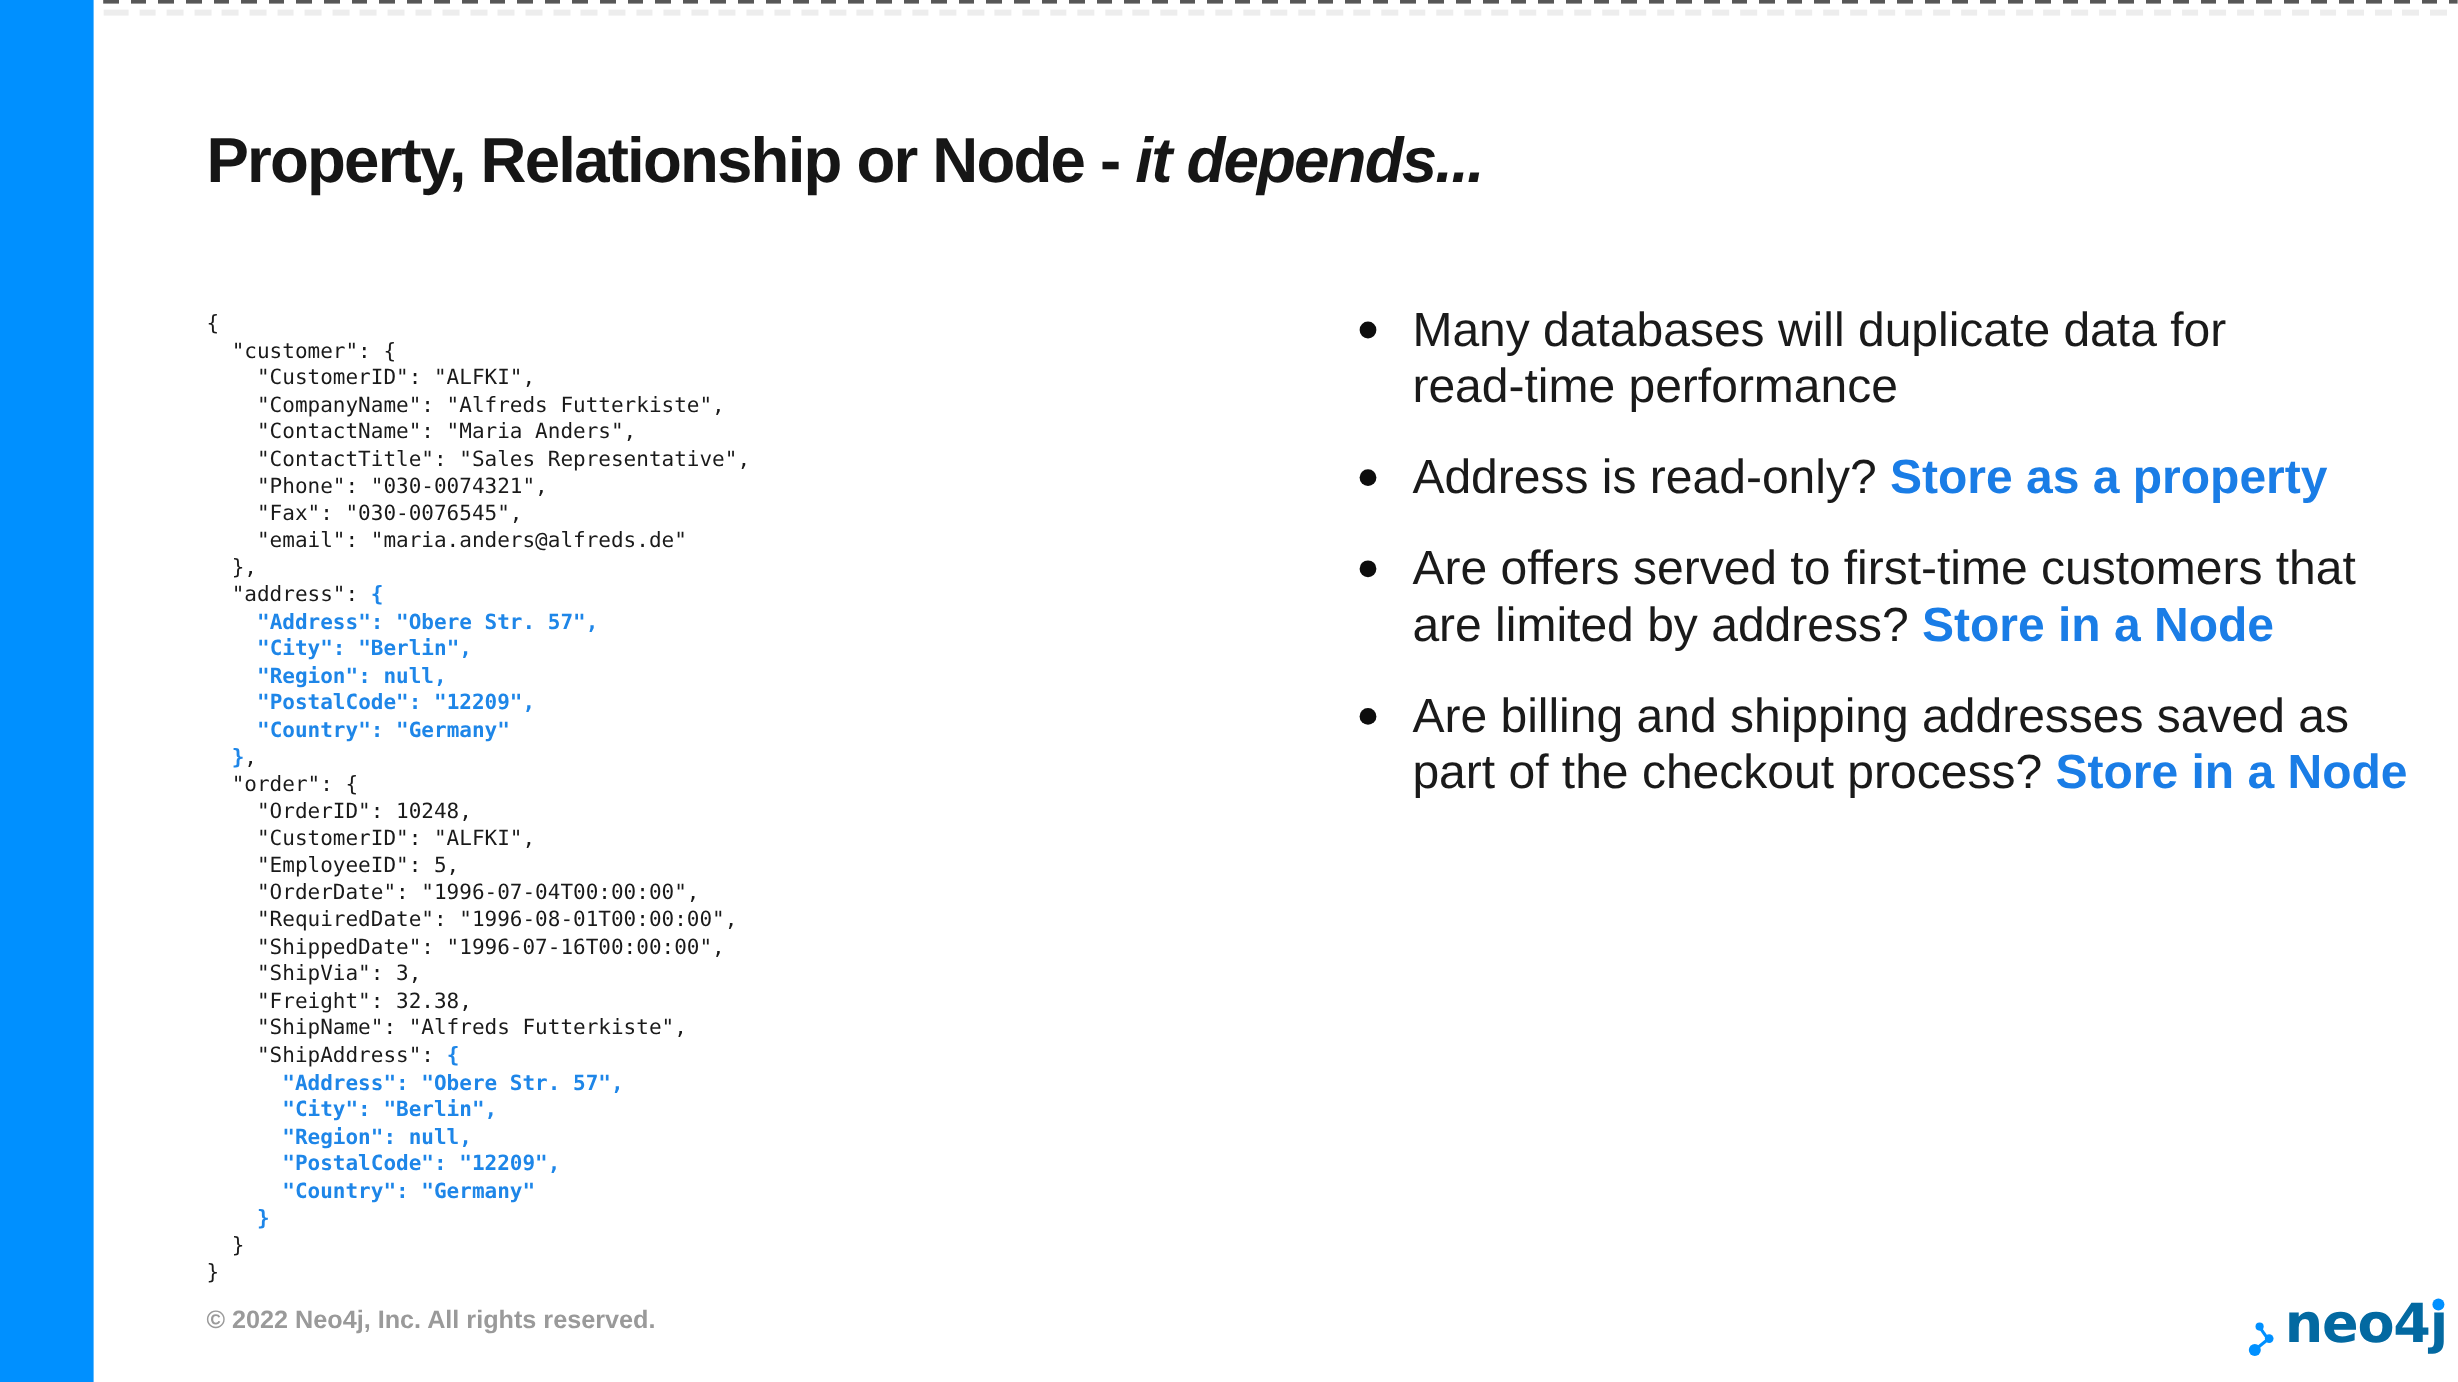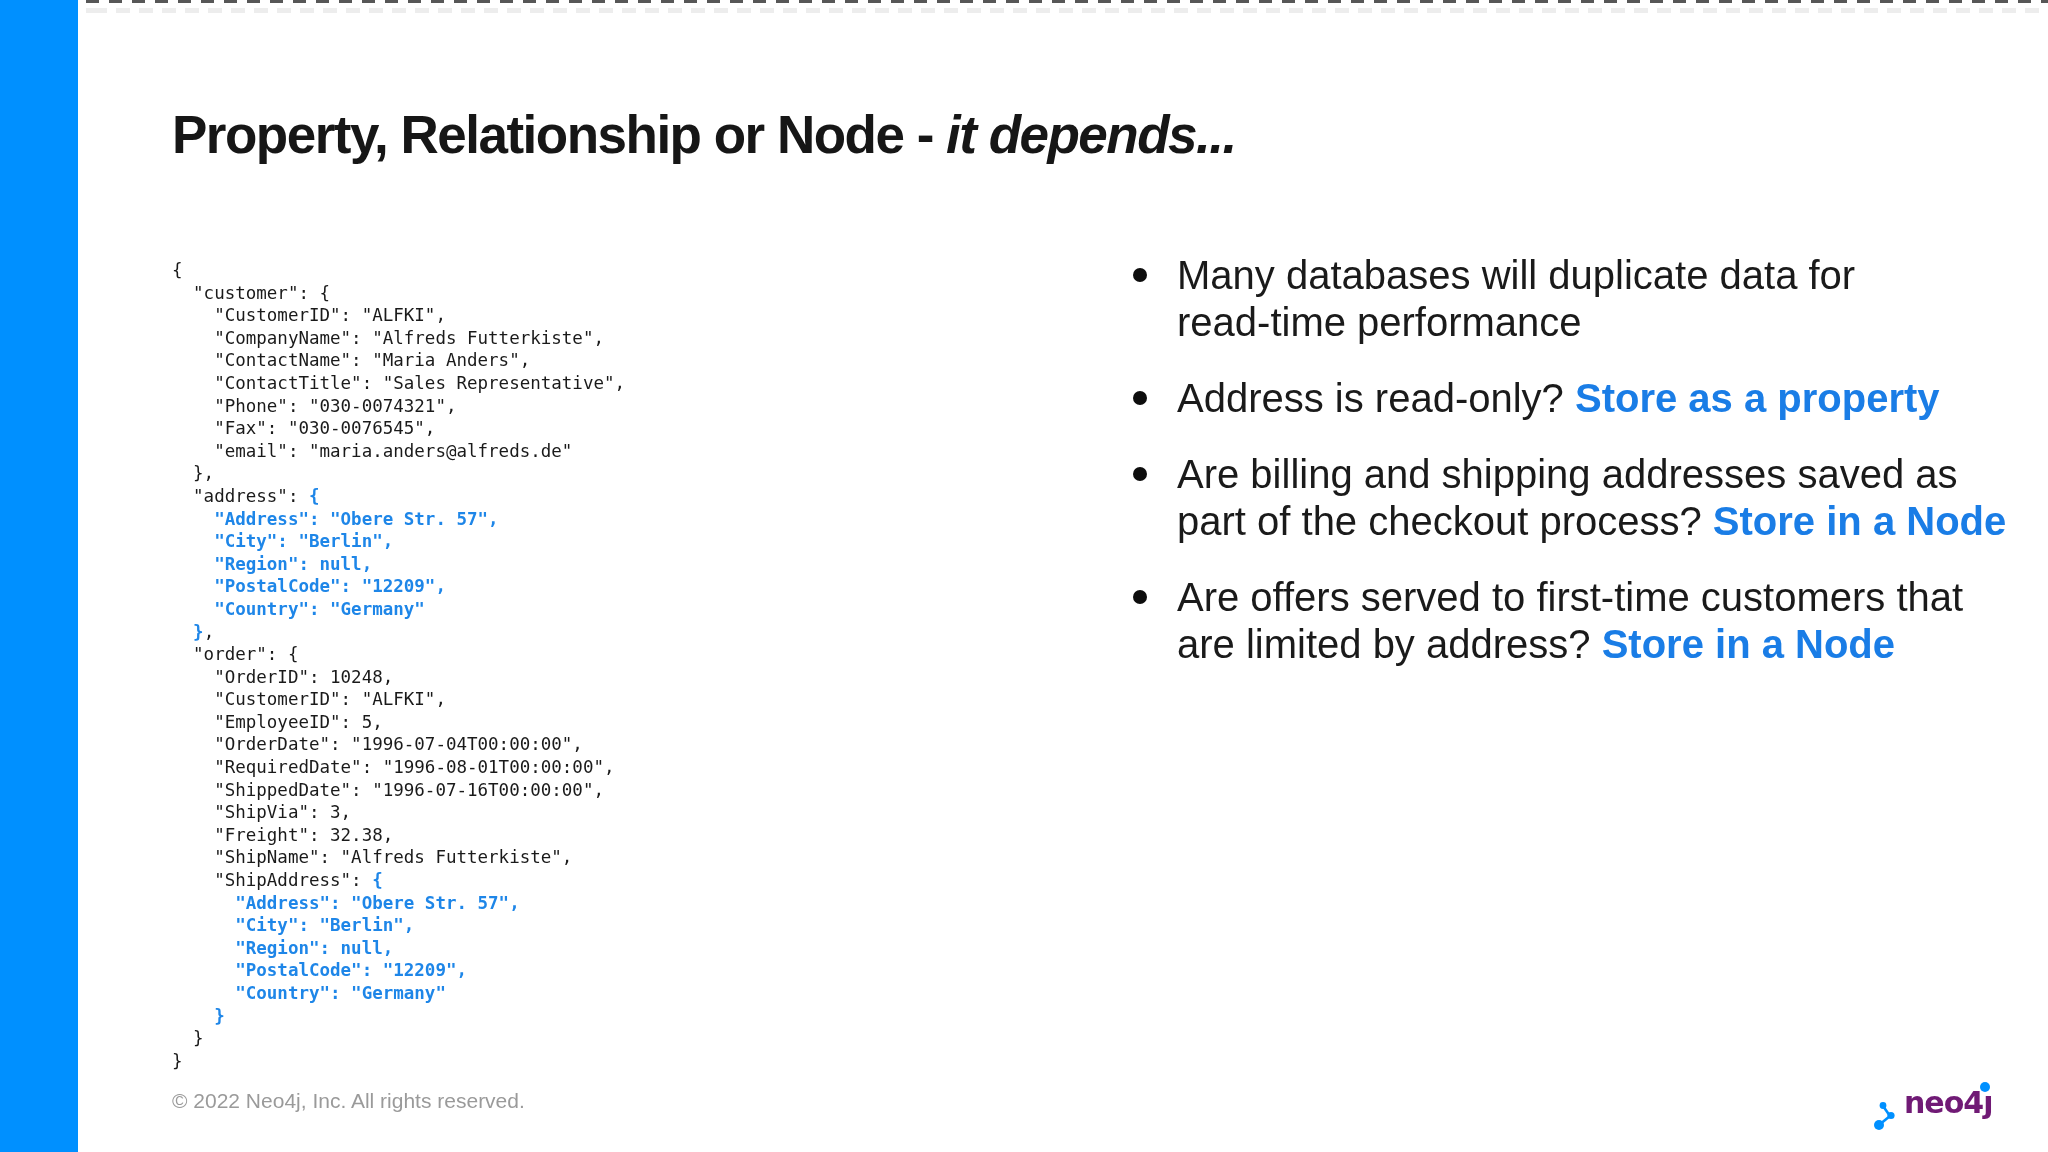--- a/index.html
+++ b/index.html
@@ -59,54 +59,54 @@
     position:absolute;left:0;top:16px;
     width:14px;height:14px;border-radius:50%;
     background:#0d0d0d;
   }
   .store-link{
     color:var(--link-blue);
     font-weight:bold;
   }
   .copyright{
     position:absolute;left:172px;top:1089px;
-    font-size:21px;color:var(--gray);
+    font-size:21px;color:var(--gray);font-weight:bold;
   }
   .logo{
     position:absolute;left:1872px;top:1080px;
     display:flex;align-items:flex-start;
   }
   .logo-icon{margin-top:21px;margin-right:4px;}
   .logo-word{
     position:relative;
     font-family:"DejaVu Sans",sans-serif;
-    font-weight:700;font-size:30px;line-height:46px;
-    letter-spacing:-1px;color:#701a75;
+    font-weight:700;font-size:45px;line-height:46px;
+    letter-spacing:-1px;color:#0369a1;
   }
   .jdot{
     position:absolute;right:2px;top:2px;
     width:10px;height:10px;border-radius:50%;
     background:var(--blue);
   }
 </style>
 </head>
 <body>
 
 <div class="sidebar"></div>
 <div class="top-fray"></div>
 
 <h1 class="title"><span>Property, Relationship or Node - </span><span class="it">it depends...</span></h1>
 
 <div class="code"><div><span>{</span></div><div><span>  "customer": {</span></div><div><span>    "CustomerID": "ALFKI",</span></div><div><span>    "CompanyName": "Alfreds Futterkiste",</span></div><div><span>    "ContactName": "Maria Anders",</span></div><div><span>    "ContactTitle": "Sales Representative",</span></div><div><span>    "Phone": "030-0074321",</span></div><div><span>    "Fax": "030-0076545",</span></div><div><span>    "email": "maria.anders@alfreds.de"</span></div><div><span>  },</span></div><div><span>  "address": </span><span class="hl">{</span></div><div><span>    </span><span class="hl">"Address": "Obere Str. 57",</span></div><div><span>    </span><span class="hl">"City": "Berlin",</span></div><div><span>    </span><span class="hl">"Region": null,</span></div><div><span>    </span><span class="hl">"PostalCode": "12209",</span></div><div><span>    </span><span class="hl">"Country": "Germany"</span></div><div><span>  </span><span class="hl">}</span><span>,</span></div><div><span>  "order": {</span></div><div><span>    "OrderID": 10248,</span></div><div><span>    "CustomerID": "ALFKI",</span></div><div><span>    "EmployeeID": 5,</span></div><div><span>    "OrderDate": "1996-07-04T00:00:00",</span></div><div><span>    "RequiredDate": "1996-08-01T00:00:00",</span></div><div><span>    "ShippedDate": "1996-07-16T00:00:00",</span></div><div><span>    "ShipVia": 3,</span></div><div><span>    "Freight": 32.38,</span></div><div><span>    "ShipName": "Alfreds Futterkiste",</span></div><div><span>    "ShipAddress": </span><span class="hl">{</span></div><div><span>      </span><span class="hl">"Address": "Obere Str. 57",</span></div><div><span>      </span><span class="hl">"City": "Berlin",</span></div><div><span>      </span><span class="hl">"Region": null,</span></div><div><span>      </span><span class="hl">"PostalCode": "12209",</span></div><div><span>      </span><span class="hl">"Country": "Germany"</span></div><div><span>    </span><span class="hl">}</span></div><div><span>  }</span></div><div><span>}</span></div></div>
 
 <ul class="bullets">
     <li>Many databases will duplicate data for<br>read-time performance</li>
     <li>Address is read-only?  <span class="store-link">Store as a property</span></li>
+    <li>Are offers served to first-time customers that<br>are limited by address? <span class="store-link">Store in a Node</span></li>
     <li>Are billing and shipping addresses saved as<br>part of the checkout process? <span class="store-link">Store in a Node</span></li>
-    <li>Are offers served to first-time customers that<br>are limited by address? <span class="store-link">Store in a Node</span></li>
   </ul>
 
 <div class="copyright">© 2022 Neo4j, Inc. All rights reserved.</div>
 
 <div class="logo">
   <span class="logo-icon">
     <svg width="28" height="32" viewBox="0 0 28 32">
       <g stroke="#0090ff" stroke-width="2.6" fill="#0090ff">
         <line x1="7" y1="24" x2="18" y2="15"></line>
         <line x1="18" y1="15" x2="11" y2="5"></line>

